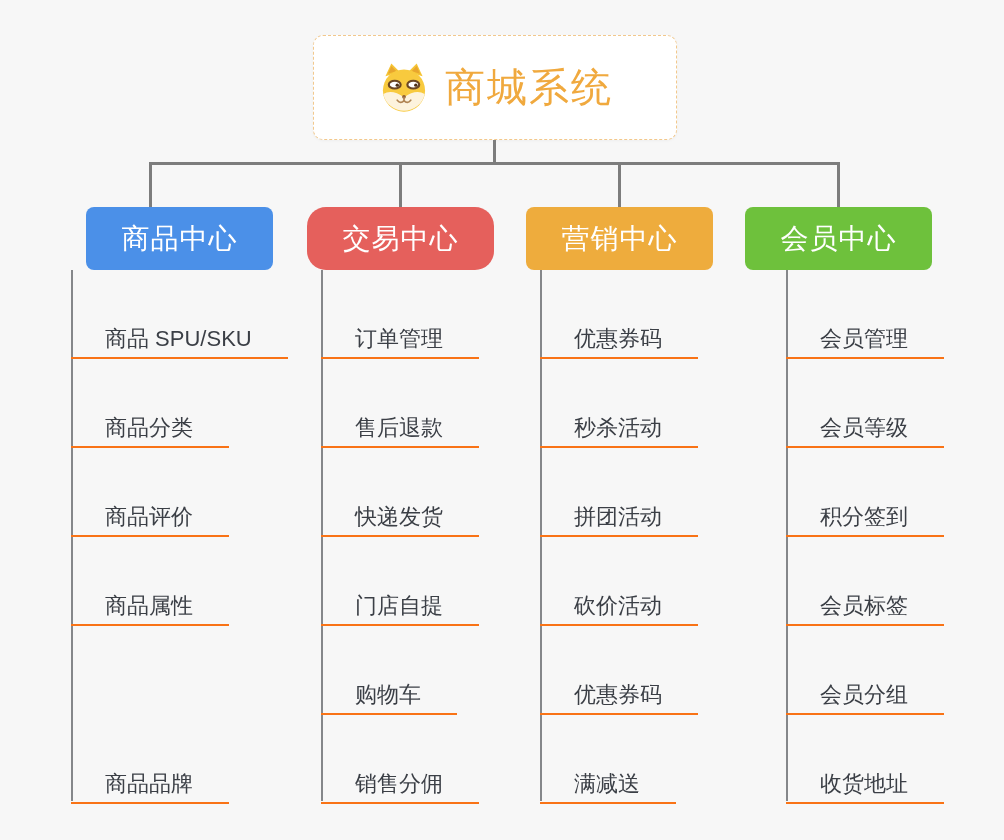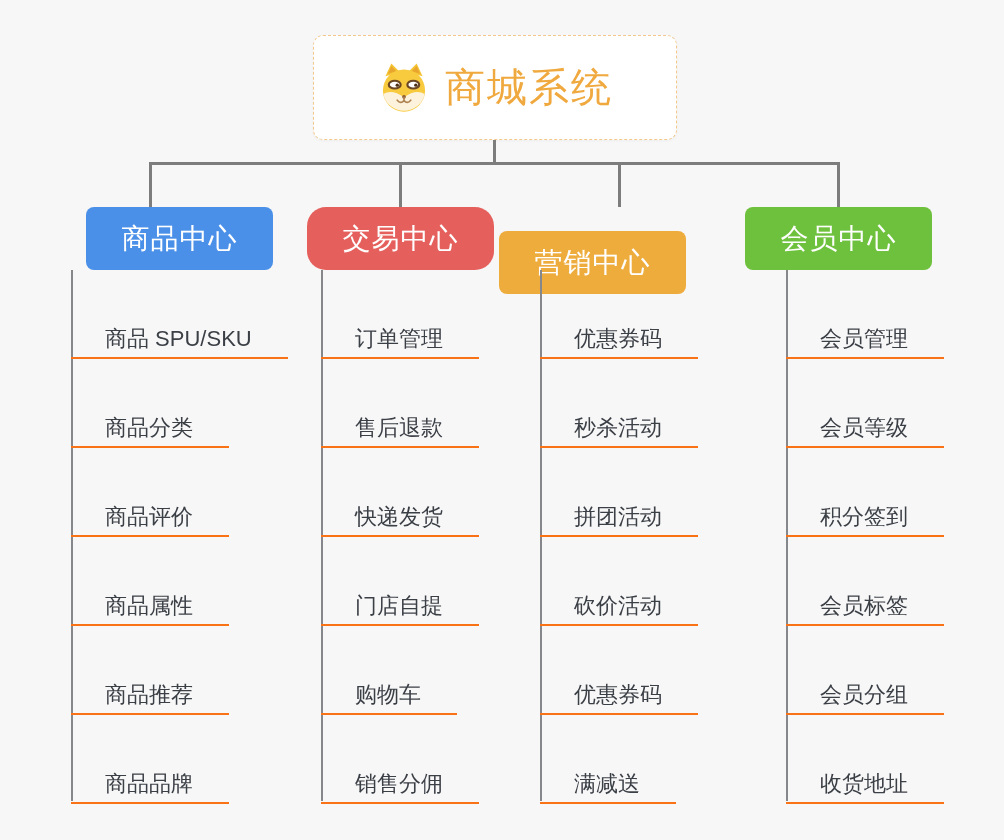--- a/index.html
+++ b/index.html
@@ -46,21 +46,21 @@
   .branch-node{
     position:absolute;top:207px;
     width:187px;height:63px;
     border-radius:8px;
     display:flex;align-items:center;justify-content:center;
     color:#ffffff;font-size:28px;letter-spacing:1px;
     white-space:nowrap;
   }
   .bpos-0{left:57px;}
   .bpos-1{left:307px;border-radius:19px;}
-  .bpos-2{left:499px;margin-top:24px;}
+  .bpos-2{left:526px;}
   .bpos-3{left:745px;}
   
   .leaf-col{position:absolute;top:270px;width:240px;height:532px;}
   .cpos-0{left:71px;}
   .cpos-1{left:321px;}
   .cpos-2{left:540px;}
   .cpos-3{left:786px;}
   .vline{
     position:absolute;left:0;top:0;
     width:2px;height:531px;
@@ -122,21 +122,20 @@
   <div class="branch-node bpos-1" style="background: rgb(229, 96, 92);">交易中心</div>
   <div class="branch-node bpos-2" style="background: rgb(238, 172, 61);">营销中心</div>
   <div class="branch-node bpos-3" style="background: rgb(110, 193, 60);">会员中心</div>
 
   <div class="leaf-col cpos-0">
     <div class="vline"></div>
     <div class="leaf lpos-0">商品 SPU/SKU</div>
     <div class="leaf lpos-1">商品分类</div>
     <div class="leaf lpos-3">商品属性</div>
     <div class="leaf lpos-2">商品评价</div>
-    <div class="leaf lpos-4">商品推荐</div>
     <div class="leaf lpos-5">商品品牌</div>
   </div>
 
   <div class="leaf-col cpos-1">
     <div class="vline"></div>
     <div class="leaf lpos-0">订单管理</div>
     <div class="leaf lpos-1">售后退款</div>
     <div class="leaf lpos-2">快递发货</div>
     <div class="leaf lpos-3">门店自提</div>
     <div class="leaf lpos-5">销售分佣</div>

